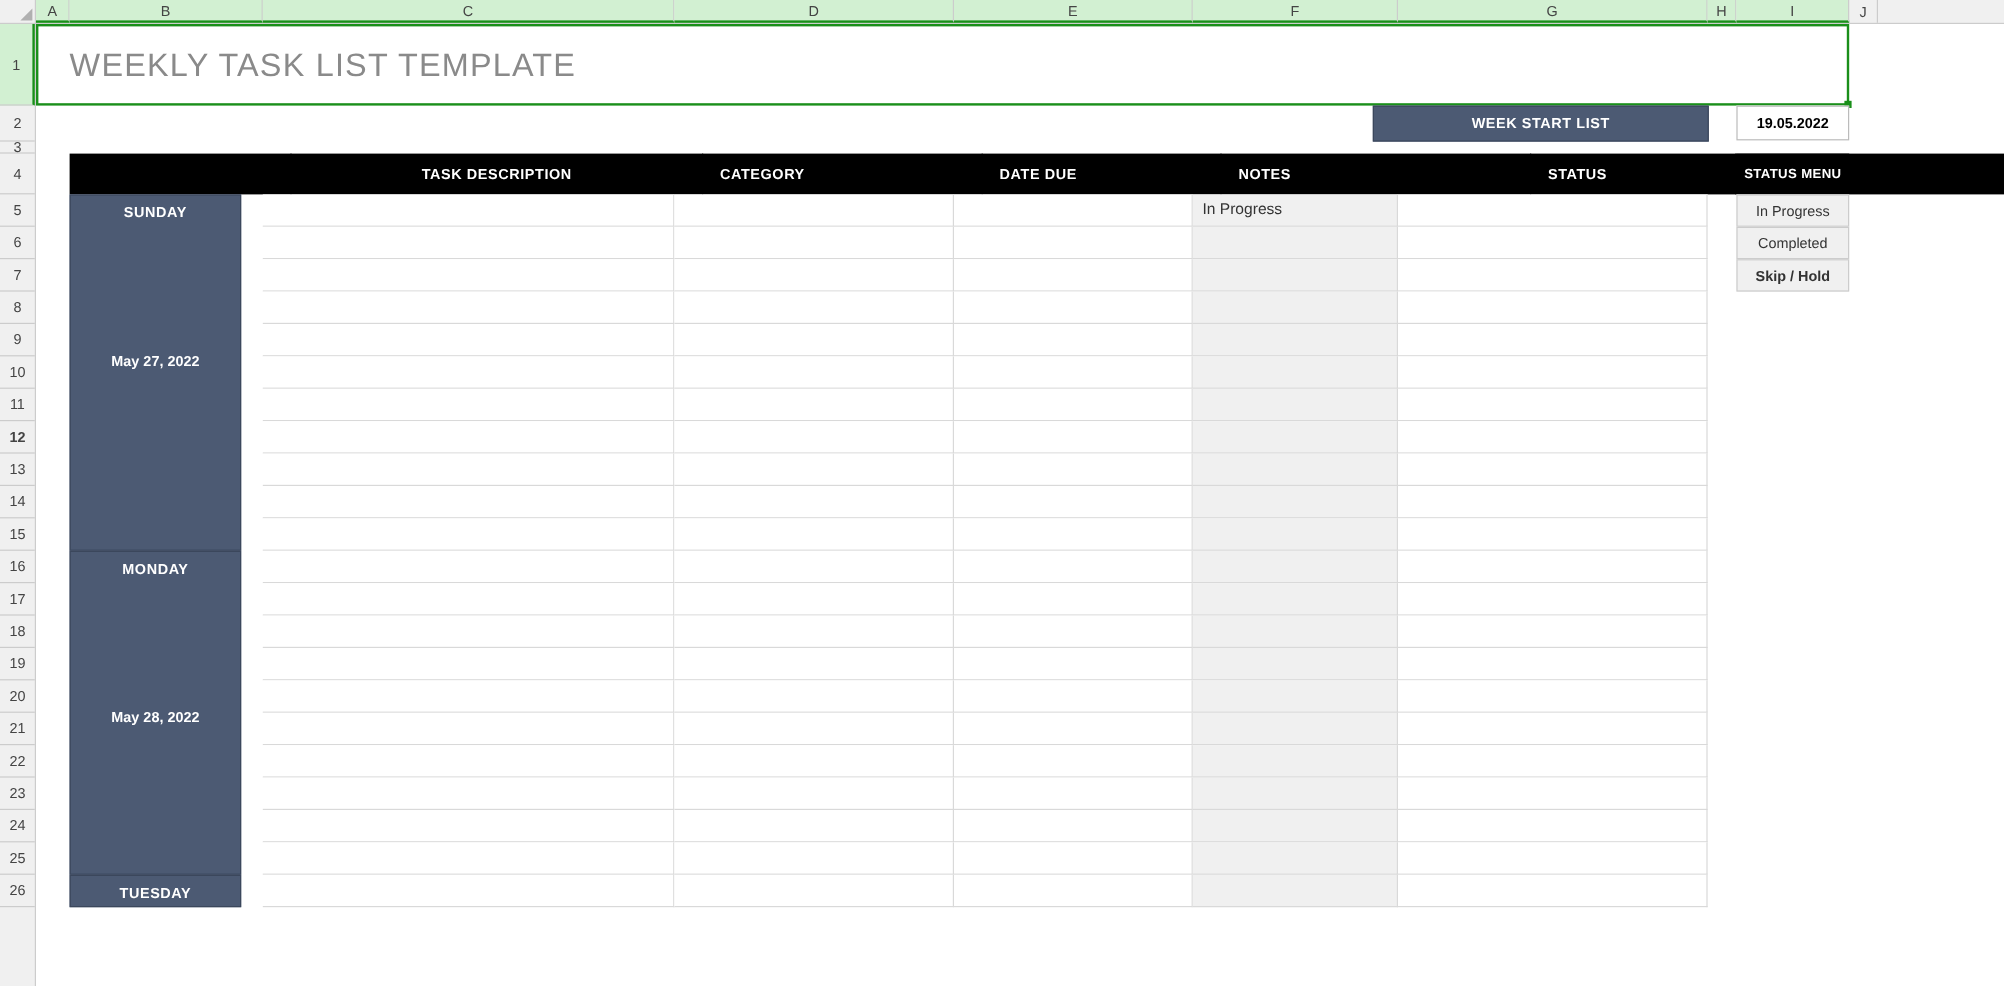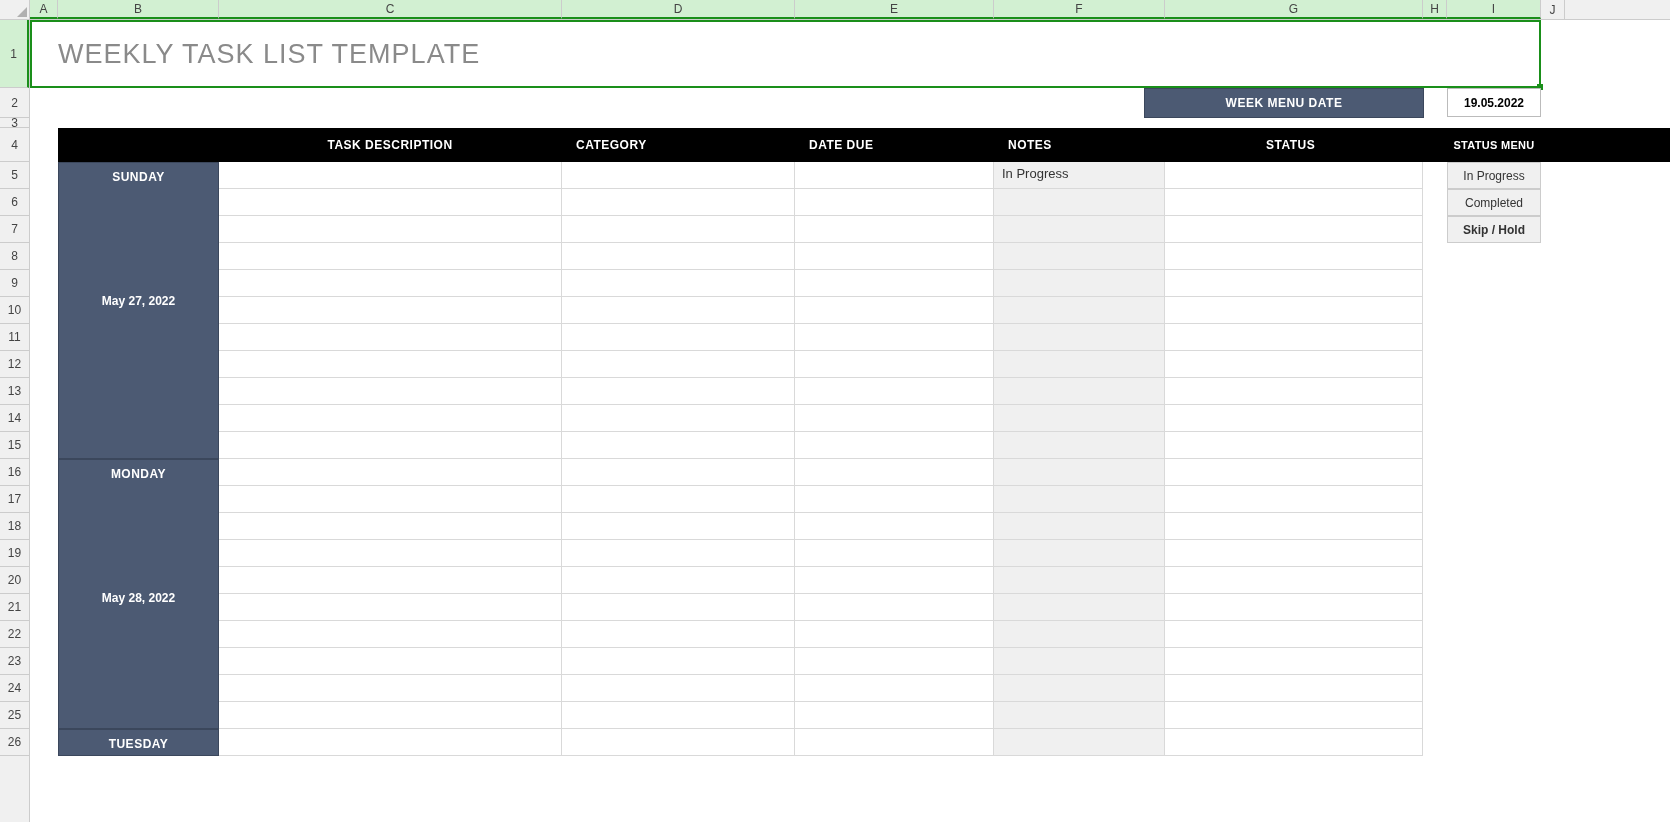--- a/index.html
+++ b/index.html
@@ -119,31 +119,32 @@
   pointer-events: none;
 }
 .sel-handle {
   position: absolute; right: -4px; bottom: -4px;
   width: 6px; height: 6px; background: #1a8f1a;
 }
 .row3-spacer { height: 10px; }
 .thead {
   height: 34px; display: flex; background: #000; color: #fff;
   margin-left: 28px;
+  padding-left: 24px;
 }
 .th {
   display: flex; align-items: center;
   font-size: 12px; font-weight: 700; letter-spacing: .5px;
   padding-left: 14px;
   border-right: 1px solid #000;
 }
 .th.center { justify-content: center; padding-left: 0; }
 .grid-area { position: relative; }
 .day-col {
-  position: absolute; left: 28px; width: 161px;
+  position: absolute; left: 28px; width: 143px;
   background: #4c5a73; color: #fff;
   border: 1px solid #3b475c;
   text-align: center;
   font-size: 12px;
 }
 .day-col .dayname { font-weight: 700; padding-top: 7px; letter-spacing: .5px; }
 .day-col .daydate { font-weight: 700; padding-top: 110px; }
 .data-row {
   position: absolute; left: 189px;
   display: flex;
@@ -212,21 +213,21 @@
     <div class="row-header" style="height: 30px;">2</div>
     <div class="row-header" style="height: 10px;">3</div>
     <div class="row-header" style="height: 34px;">4</div>
     <div class="row-header" style="height: 27px;">5</div>
     <div class="row-header" style="height: 27px;">6</div>
     <div class="row-header" style="height: 27px;">7</div>
     <div class="row-header" style="height: 27px;">8</div>
     <div class="row-header" style="height: 27px;">9</div>
     <div class="row-header" style="height: 27px;">10</div>
     <div class="row-header" style="height: 27px;">11</div>
-    <div class="row-header" style="height: 27px;">12</div>
+    <div class="row-header" style="height: 27px; font-weight: bold;">12</div>
     <div class="row-header" style="height: 27px;">13</div>
     <div class="row-header" style="height: 27px;">14</div>
     <div class="row-header" style="height: 27px;">15</div>
     <div class="row-header" style="height: 27px;">16</div>
     <div class="row-header" style="height: 27px;">17</div>
     <div class="row-header" style="height: 27px;">18</div>
     <div class="row-header" style="height: 27px;">19</div>
     <div class="row-header" style="height: 27px;">20</div>
     <div class="row-header" style="height: 27px;">21</div>
     <div class="row-header" style="height: 27px;">22</div>
@@ -239,21 +240,21 @@
 <div class="sheet">
 
   <div class="title-row">
     <div class="sel-outline">
       <div class="sel-handle"></div>
     </div>
     <div class="title">WEEKLY TASK LIST TEMPLATE</div>
   </div>
 
   <div class="row2-wrap">
-    <div class="week-start-label">WEEK MENU DATE</div>
+    <div class="week-start-label">WEEK START LIST</div>
     <div class="week-start-value">19.05.2022</div>
   </div>
 
   <div class="row3-spacer"></div>
 
   <div class="thead">
     <div class="th center thw-day"></div>
     <div class="th center thw-task">TASK DESCRIPTION</div>
     <div class="th thw-cat">CATEGORY</div>
     <div class="th thw-due">DATE DUE</div>

